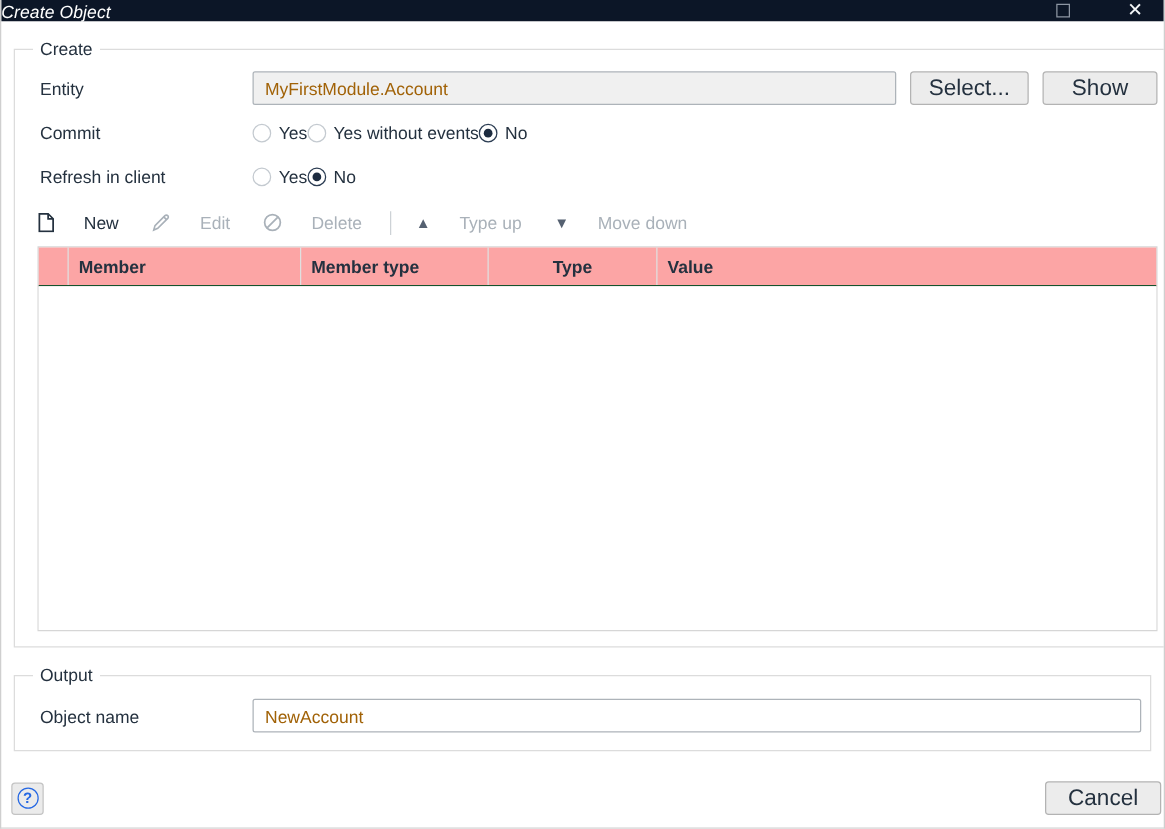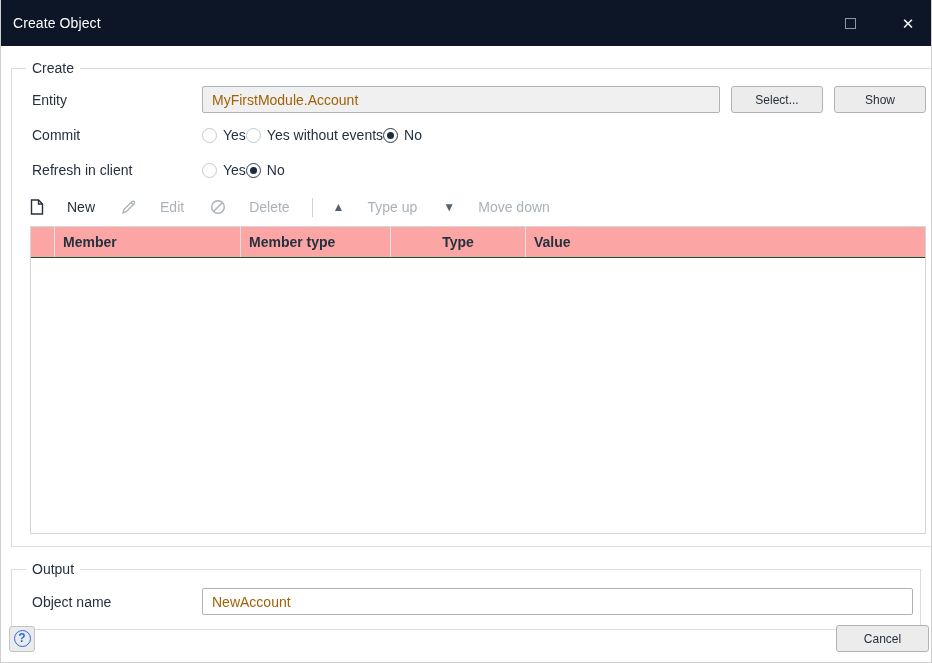--- a/index.html
+++ b/index.html
@@ -6,22 +6,22 @@
   html,body { background:#e8e8e8; }
   body { font-family:"Liberation Sans","DejaVu Sans",sans-serif; font-size:14px; color:#24313f; }
 
   .window {
     width:932px; height:663px; background:#ffffff; position:relative;
     overflow:hidden; border:1px solid #cfcfcf; border-top:none;
   }
 
   
   .titlebar {
-    height:46px; background:#0c1627; color:#ffffff;
-    display:flex; align-items:center; padding-left:12px;
+    height:17px; background:#0c1627; color:#ffffff;
+    display:flex; align-items:center; padding-left:0;font-style:italic;
   }
   .titlebar-title { font-size:14px; letter-spacing:.1px; }
   .titlebar-controls { margin-left:auto; display:flex; align-items:stretch; height:100%; }
   .tb-btn { width:46px; display:flex; align-items:center; justify-content:center; cursor:pointer; }
   .maximize-glyph { width:11px; height:11px; border:1px solid #8d96a3; display:inline-block; }
   .close-glyph { color:#f4f6f8; font-size:15px; line-height:1; }
   .titlebar-gap { width:12px; }
 
   
   .group {
@@ -41,21 +41,21 @@
 
   .text-input {
     height:27px; border:1px solid #adb3b9; border-radius:2px;
     font-family:inherit; font-size:14px; color:#a16207; padding:0 9px; outline:none;
   }
   .input-readonly { background:#f0f0f0; flex:1 1 auto; }
   .input-editable { background:#ffffff; flex:1 1 auto; }
 
   .btn {
     height:27px; min-width:92px; padding:0 14px; background:#ececec;
-    border:1px solid #b3b3b3; border-radius:3px; font-family:inherit; font-size:12px;
+    border:1px solid #b3b3b3; border-radius:3px; font-family:inherit; font-size:18px;
     color:#24313f; cursor:pointer;
   }
   .entity-row .btn { margin-left:11px; }
   .btn-default { border-color:#2e74e8; }
 
   
   .radio-group { display:flex; align-items:center; gap:0; }
   .radio-option { display:flex; align-items:center; gap:6px; cursor:pointer; }
   .radio {
     width:15px; height:15px; border-radius:50%; background:#fff;

